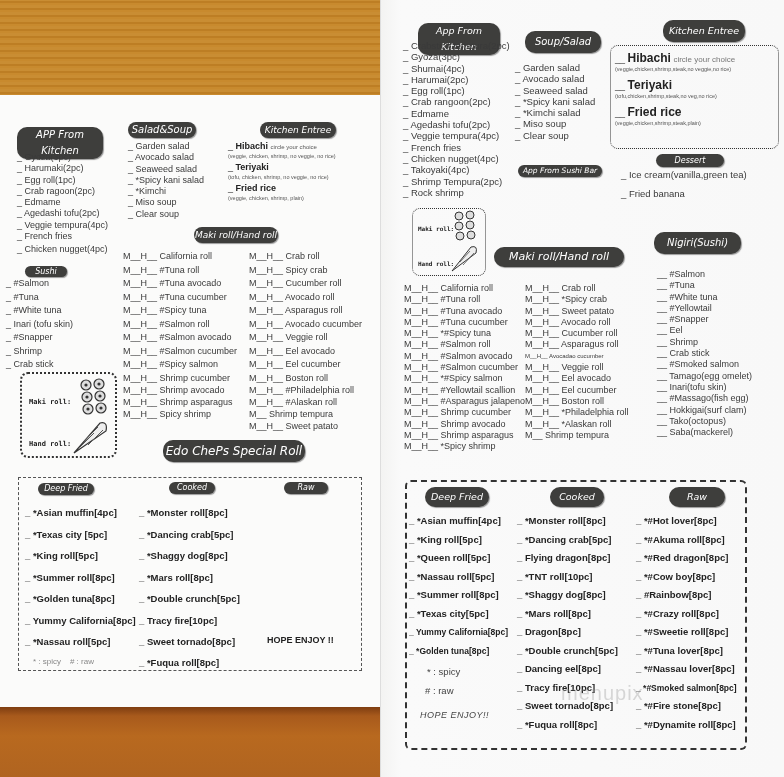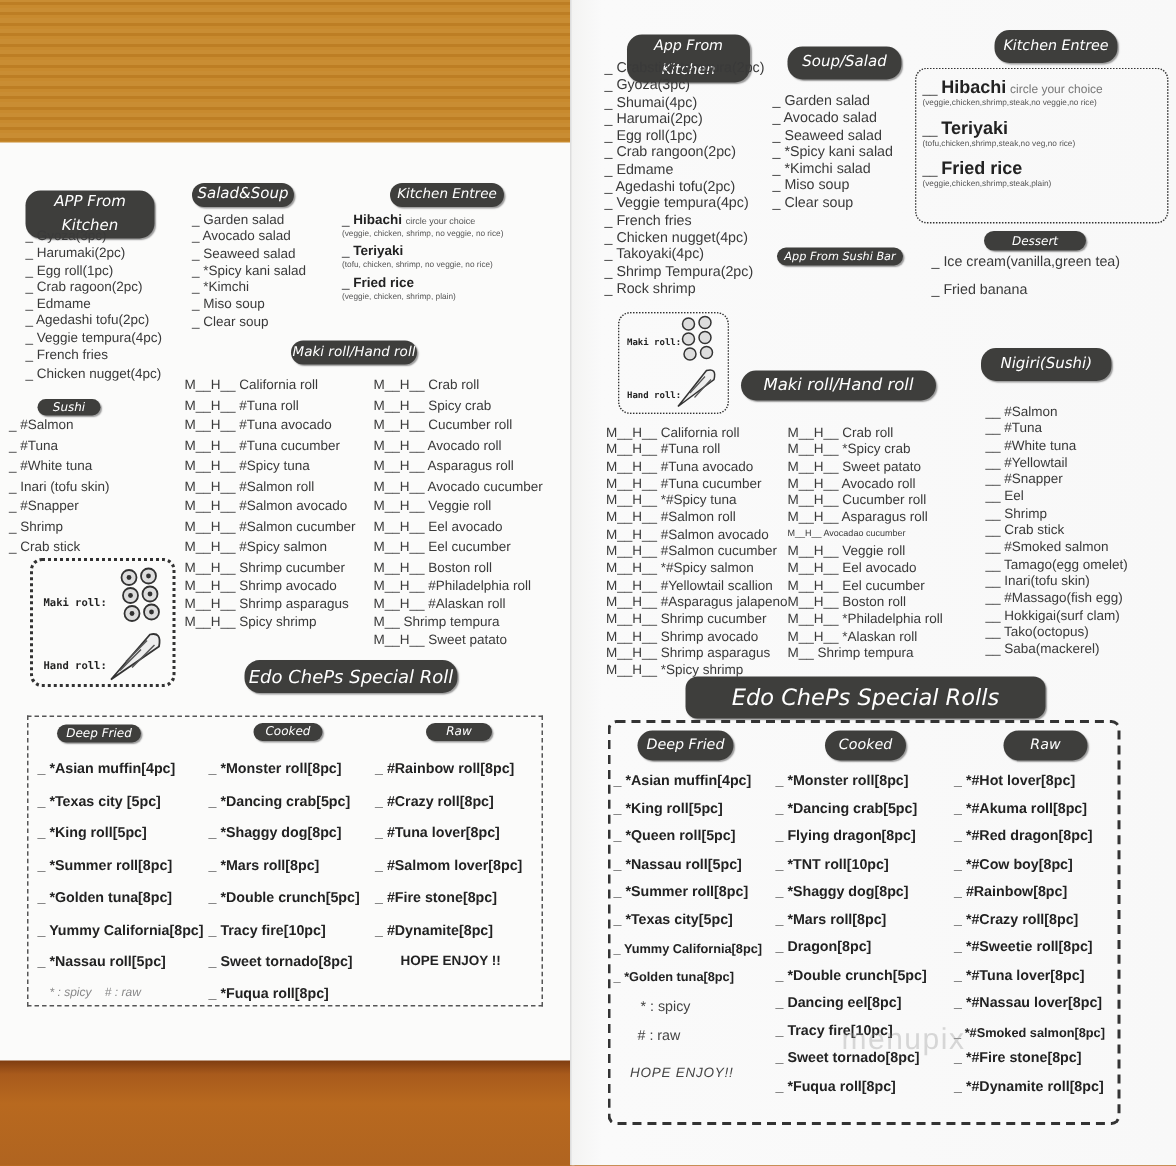--- a/index.html
+++ b/index.html
@@ -159,30 +159,22 @@
       <div class="col sp" style="left:120px;top:24px">
         <div style="line-height:21.5px">_ *Monster roll[8pc]</div>
         <div style="line-height:21.5px">_ *Dancing crab[5pc]</div>
         <div style="line-height:21.5px">_ *Shaggy dog[8pc]</div>
         <div style="line-height:21.5px">_ *Mars roll[8pc]</div>
         <div style="line-height:21.5px">_ *Double crunch[5pc]</div>
         <div style="line-height:21.5px">_ Tracy fire[10pc]</div>
         <div style="line-height:21.5px">_ Sweet tornado[8pc]</div>
         <div style="line-height:19px">_ *Fuqua roll[8pc]</div>
       </div>
-      <div class="col sp" style="left:231px;top:24px">
-        <div style="line-height:21.5px">_ #Rainbow roll[8pc]</div>
-        <div style="line-height:21.5px">_ #Crazy roll[8pc]</div>
-        <div style="line-height:21.5px">_ #Tuna lover[8pc]</div>
-        <div style="line-height:21.5px">_ #Salmom lover[8pc]</div>
-        <div style="line-height:21.5px">_ #Fire stone[8pc]</div>
-        <div style="line-height:21.5px">_ #Dynamite[8pc]</div>
-      </div>
       <div class="abs bold" style="left:248px;top:157px;font-size:9px">HOPE ENJOY !!</div>
-      <div class="abs" style="left:14px;top:179px;font-size:8px;font-style:italic;color:#888;white-space:pre">* : spicy    # : raw</div>
+      <div class="abs" style="left:14px;top:179px;font-size:8px;color:#888;white-space:pre">* : spicy    # : raw</div>
     </div>
   </div>
 
   <div class="fold"></div>
 
   <div class="paper paperR">
     <div class="pill" style="left:37px;top:23px;width:82px;font-size:9.5px">App From Kitchen</div>
     <div class="pill" style="left:144px;top:31px;width:76px;height:22px;line-height:22px">Soup/Salad</div>
     <div class="pill" style="left:282px;top:20px;width:82px;height:22px;line-height:22px;font-size:9.5px">Kitchen Entree</div>
 
@@ -300,21 +292,20 @@
       <div>__ Crab stick</div>
       <div>__ #Smoked salmon</div>
       <div>__ Tamago(egg omelet)</div>
       <div>__ Inari(tofu skin)</div>
       <div>__ #Massago(fish egg)</div>
       <div>__ Hokkigai(surf clam)</div>
       <div>__ Tako(octopus)</div>
       <div>__ Saba(mackerel)</div>
     </div>
 
-    <div class="pill" style="left:76px;top:451px;width:240px;height:28px;line-height:28px;font-size:15px;border-radius:8px">Edo ChePs Special Rolls</div>
 
     <div class="dashbox" style="left:24px;top:480px;width:342px;height:270px">
       <div class="pill" style="left:18px;top:5px;width:64px;height:20px;line-height:20px;font-size:9.5px">Deep Fried</div>
       <div class="pill" style="left:143px;top:5px;width:54px;height:20px;line-height:20px;font-size:9.5px">Cooked</div>
       <div class="pill" style="left:262px;top:5px;width:56px;height:20px;line-height:20px;font-size:9.5px">Raw</div>
 
       <div class="col sp" style="left:2px;top:30px">
         <div style="line-height:18.5px">_ *Asian muffin[4pc]</div>
         <div style="line-height:18.5px">_ *King roll[5pc]</div>
         <div style="line-height:18.5px">_ *Queen roll[5pc]</div>

